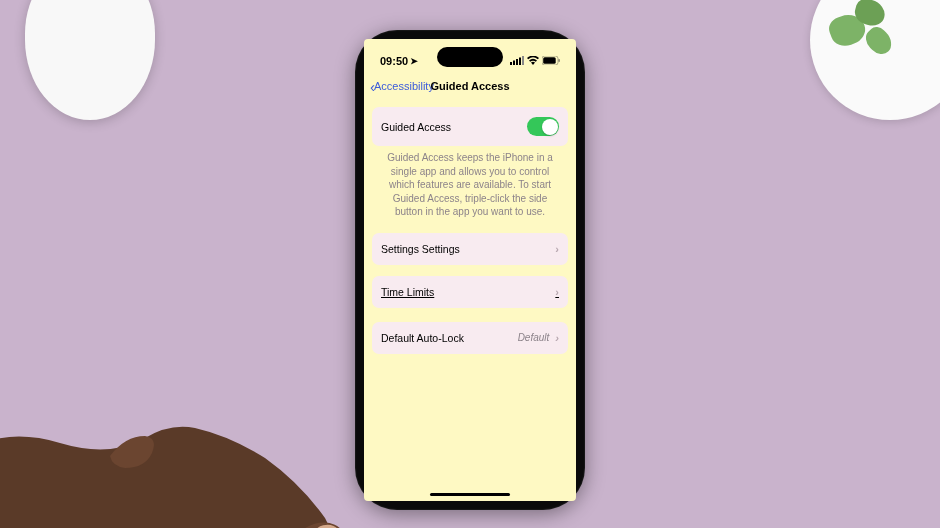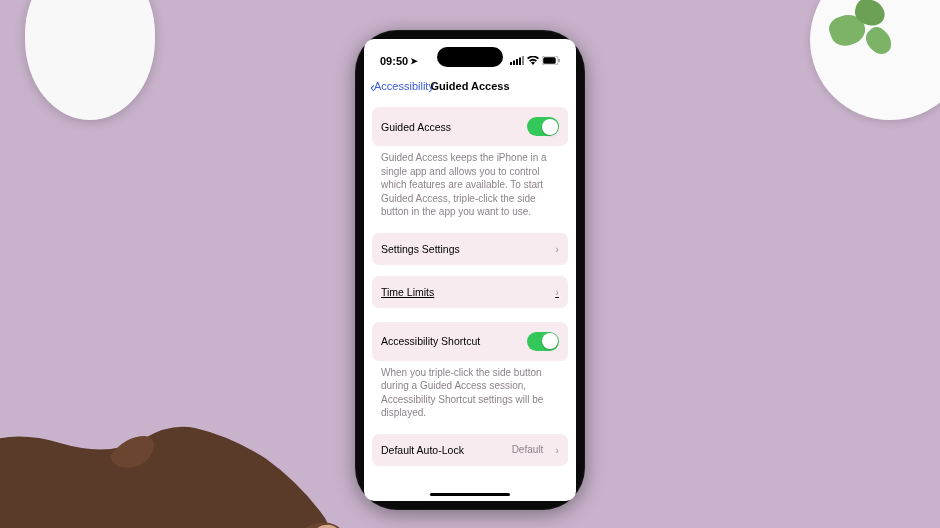--- a/index.html
+++ b/index.html
@@ -68,24 +68,25 @@
       width: 230px;
       height: 480px;
       background: #0a0a0a;
       border-radius: 42px;
       padding: 9px;
       box-shadow: 0 4px 20px rgba(0,0,0,0.4), inset 0 0 2px rgba(255,255,255,0.2);
     }
     .screen {
       width: 100%;
       height: 100%;
-      background: #ffffff;
-      border-radius: 10px;
+      background: #fef9c3;
+      border-radius: 4px;
       overflow: hidden;
       position: relative;
+      text-align: center;
     }
     .dynamic-island {
       position: absolute;
       top: 8px;
       left: 50%;
       transform: translateX(-50%);
       width: 66px;
       height: 20px;
       background: #000;
       border-radius: 14px;
@@ -169,21 +170,22 @@
       margin-right: 4px;
     }
     .chevron {
       color: #b8a8b0;
       font-size: 11px;
       font-weight: 600;
     }
     .row-right {
       display: flex;
       align-items: center;
-      gap: 8px;
+      gap: 2px;
+      font-style: italic;
     }
     .toggle {
       width: 32px;
       height: 19px;
       background: #34c759;
       border-radius: 10px;
       position: relative;
       flex-shrink: 0;
     }
     .toggle-knob {
@@ -296,29 +298,20 @@
           <div class="row">
             <span class="row-label">Settings Settings</span>
             <span class="chevron">›</span>
           </div>
           <div class="row">
             <span class="row-label">Time Limits</span>
             <span class="chevron">›</span>
           </div>
         </div>
 
-        <div class="group">
-          <div class="row">
-            <span class="row-label">Accessibility Shortcut</span>
-            <div class="toggle">
-              <div class="toggle-knob"></div>
-            </div>
-          </div>
-          <div class="footer-text">When you triple-click the side button during a Guided Access session, Accessibility Shortcut settings will be displayed.</div>
-        </div>
 
         <div class="group">
           <div class="row">
             <span class="row-label">Default Auto-Lock</span>
             <div class="row-right">
               <span class="row-value">Default</span>
               <span class="chevron">›</span>
             </div>
           </div>
         </div>

